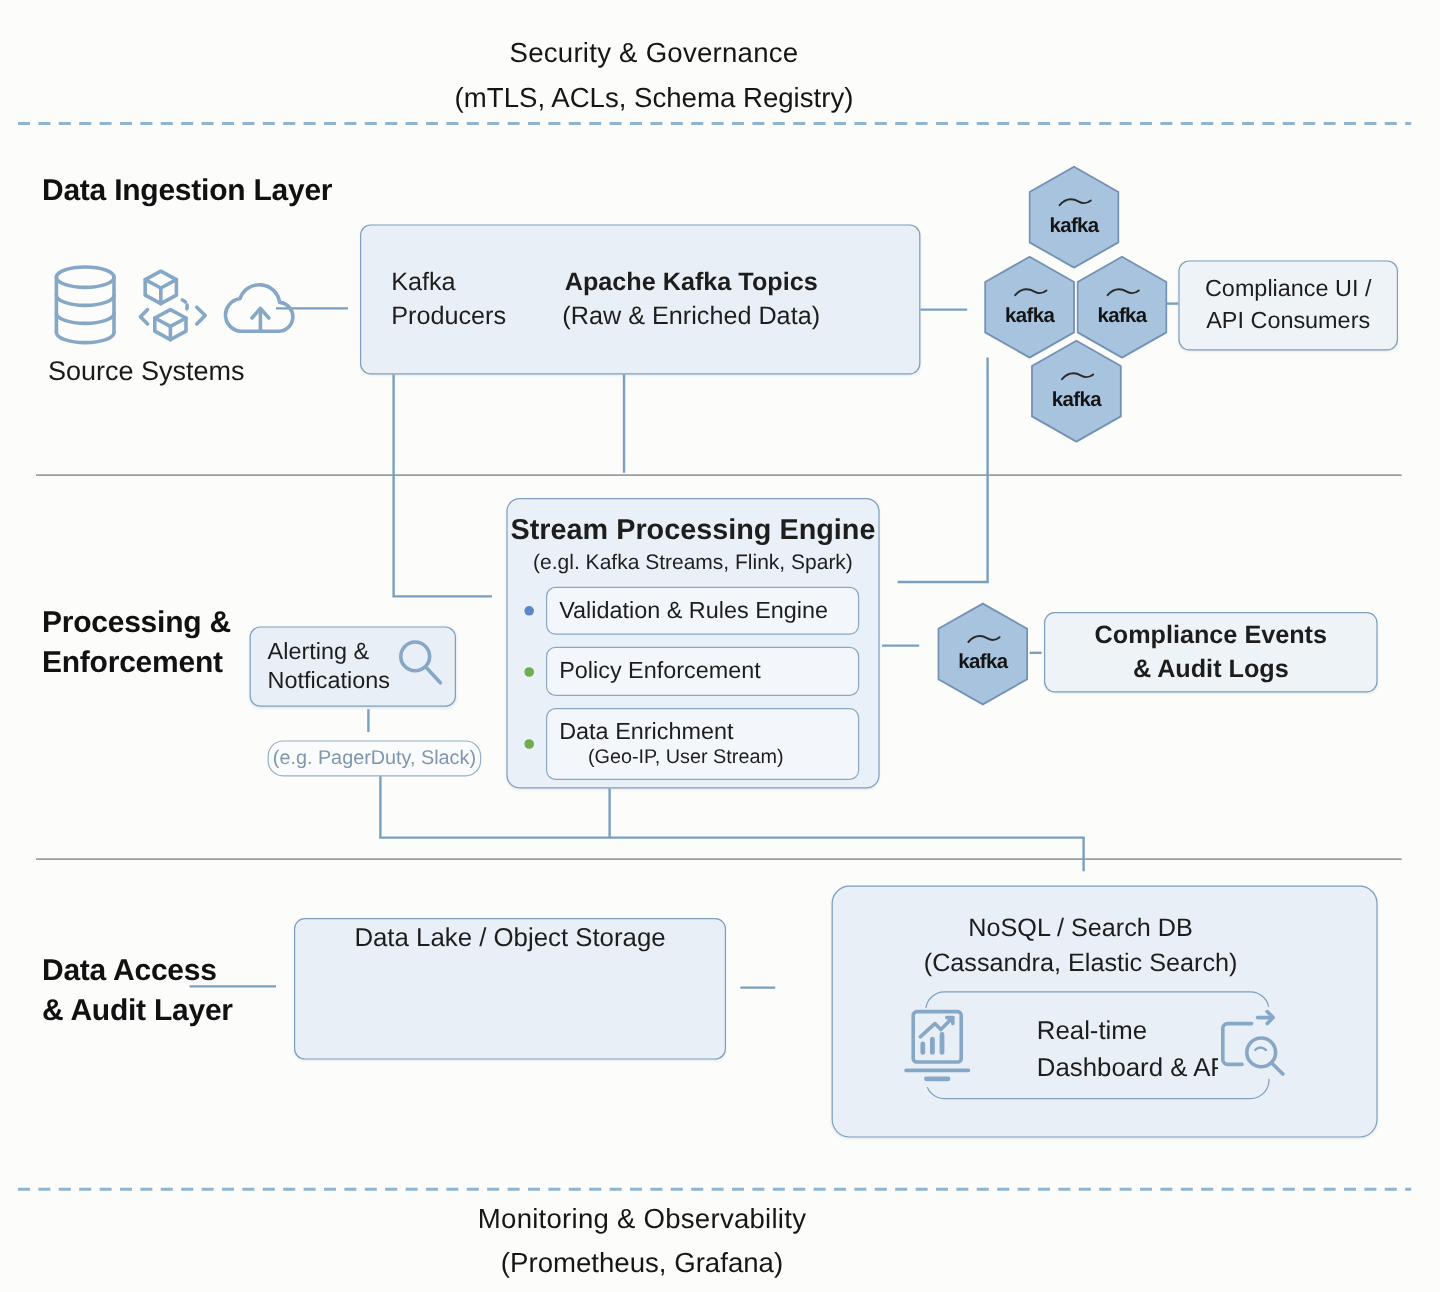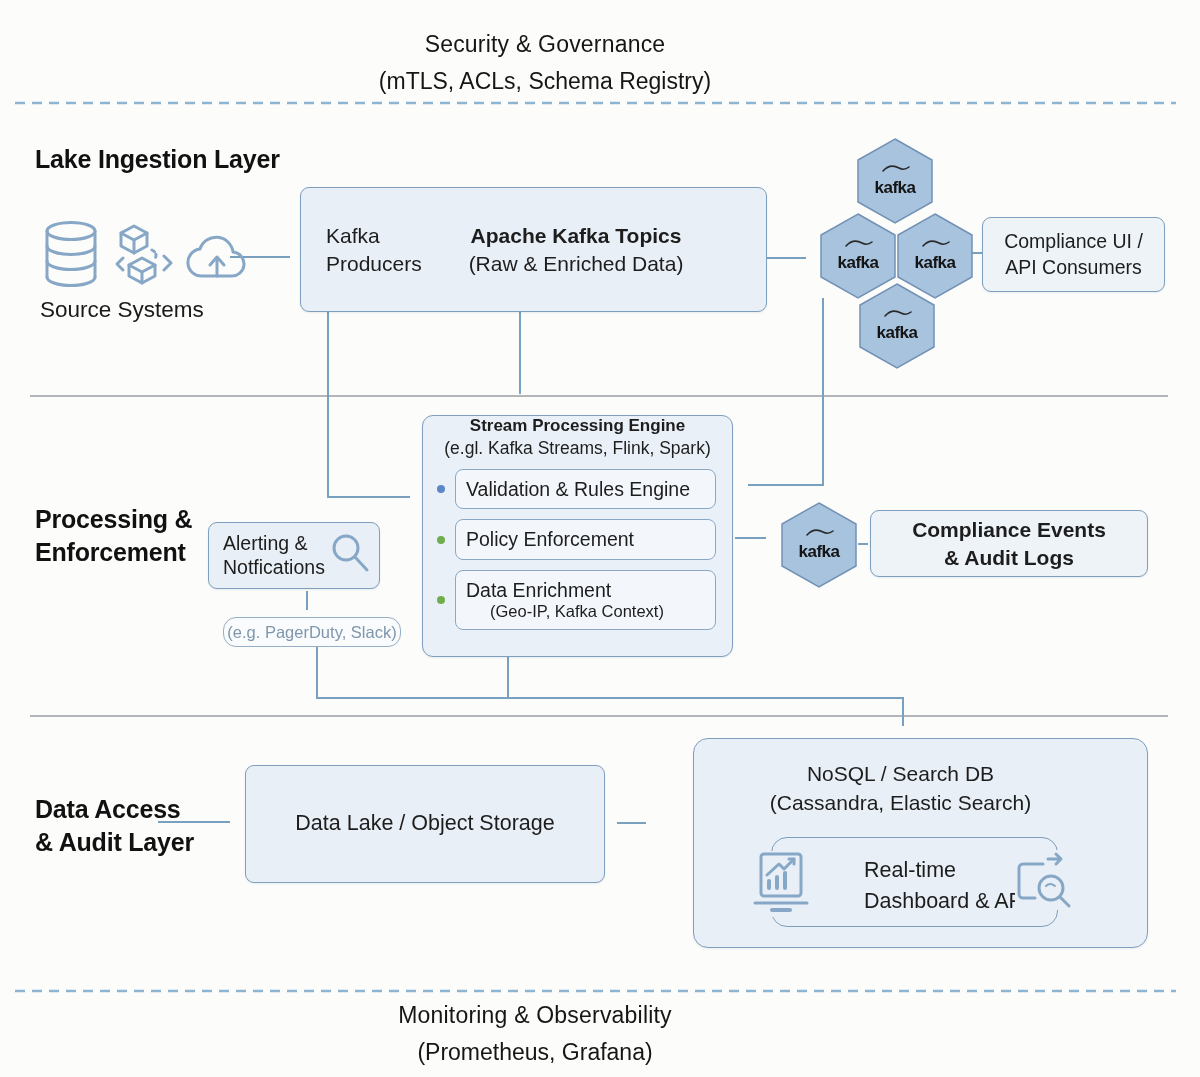--- a/index.html
+++ b/index.html
@@ -21,47 +21,47 @@
         box-shadow:0 1px 2px rgba(90,120,150,.12);}
   .ingest-box{left:300px;top:187px;width:467px;height:125px;display:flex;align-items:center;}
   .producers{margin-left:25px;width:130px;font-size:21px;line-height:1.3;}
   .topics{flex:1;text-align:center;padding-right:70px;font-size:21px;line-height:1.3;}
   .topics .t1{font-weight:bold;}
 
   .compliance-ui{left:982px;top:217px;width:183px;height:75px;display:flex;flex-direction:column;
                  justify-content:center;text-align:center;font-size:19.5px;line-height:1.3;background:#eef3f8;}
 
   .stream-box{left:422px;top:415px;width:311px;height:242px;border-radius:11px;background:#eaf0f7;}
-  .se-title{text-align:center;font-weight:bold;font-size:17px;}
+  .se-title{text-align:center;font-weight:bold;font-size:24px;margin-top:12px;}
   .se-sub{text-align:center;font-size:17.5px;margin-top:2px;color:#1e1e1e;}
   .se-item{position:relative;margin:10px 16px 0 32px;background:#f3f7fb;border:1.5px solid #8aa8c6;
            border-radius:8px;padding:8px 10px;font-size:19.5px;line-height:1.15;box-sizing:border-box;}
   .se-item .sub{display:block;font-size:16.5px;padding-left:24px;margin-top:1px;}
   .bullet{position:absolute;left:-19px;top:50%;transform:translateY(-50%);width:8px;height:8px;border-radius:50%;}
   .bullet.blue{background:#5b87c5;}
   .bullet.green{background:#6fae4e;}
 
   .alerting-box{left:208px;top:522px;width:172px;height:67px;display:flex;align-items:center;
                 padding:0 8px 0 14px;font-size:19.5px;line-height:1.22;}
   .alerting-box .mag{margin-left:auto;}
 
   .pagerduty{left:223px;top:617px;width:178px;height:30px;border-radius:13px;border:1.5px solid #94afc6;
              background:#f9fbfd;display:flex;align-items:center;justify-content:center;
              font-size:16.5px;color:#7f96ac;box-shadow:none;}
 
   .compliance-events{left:870px;top:510px;width:278px;height:67px;display:flex;flex-direction:column;
                      justify-content:center;text-align:center;font-weight:bold;font-size:21px;line-height:1.3;background:#eef3f8;}
 
-  .datalake-box{left:245px;top:765px;width:360px;height:118px;display:flex;flex-direction:column;
+  .datalake-box{left:245px;top:765px;width:360px;height:118px;display:flex;flex-direction:row;
                 justify-content:center;text-align:center;font-size:21.5px;line-height:1.45;}
 
   .nosql-box{left:693px;top:738px;width:455px;height:210px;border-radius:15px;}
   .nosql-title{text-align:center;font-size:21px;line-height:1.4;margin-top:20px;padding-right:40px;}
   .dash-inner{position:absolute;left:77px;top:87px;width:287px;height:90px;border:1.5px solid #7e9fbe;
-              border-radius:16px;box-sizing:border-box;margin-top:11px;}
+              border-radius:16px;box-sizing:border-box;}
   .dash-text{position:absolute;left:92px;top:17px;font-size:21.5px;line-height:1.45;}
   .icon-plate{position:absolute;background:#e9eff6;}
   .laptop-plate{left:-20px;top:13px;width:58px;height:66px;}
   .searchdoc-plate{right:-16px;top:12px;width:58px;height:60px;}
 
   .hex{position:absolute;width:76px;height:86px;}
   .hex svg{display:block;}
   .hex polygon{fill:#a7c3de;stroke:#7291b5;stroke-width:1.5;}
   .hex text{font-family:"Liberation Sans",sans-serif;font-size:17px;font-weight:600;fill:#141414;
             text-anchor:middle;letter-spacing:-.5px;}
@@ -100,21 +100,21 @@
     <path class="conn" d="M508,657 V698"></path>
     <line class="conn" x1="158" y1="822" x2="230" y2="822" marker-end="url(#ah)"></line>
     <line class="conn" x1="617" y1="823" x2="646" y2="823" marker-end="url(#ah)"></line>
   </svg>
 
   <div class="banner" style="left:45px;top:26px;width:1000px;">
     <div class="b-title">Security &amp; Governance</div>
     <div class="b-sub">(mTLS, ACLs, Schema Registry)</div>
   </div>
 
-  <div class="heading" style="left:35px;top:143px;">Lake Ingestion Layer</div>
+  <div class="heading" style="left:35px;top:143px;">Data Ingestion Layer</div>
   <div class="heading" style="left:35px;top:503px;">
     <div>Processing &amp;</div>
     <div>Enforcement</div>
   </div>
   <div class="heading" style="left:35px;top:793px;">
     <div>Data Access</div>
     <div>&amp; Audit Layer</div>
   </div>
 
   <div class="srcicons">
@@ -202,21 +202,21 @@
       <span class="bullet blue"></span>
       <span>Validation &amp; Rules Engine</span>
     </div>
     <div class="se-item">
       <span class="bullet green"></span>
       <span>Policy Enforcement</span>
     </div>
     <div class="se-item">
       <span class="bullet green"></span>
       <span>Data Enrichment</span>
-      <span class="sub">(Geo-IP, Kafka Context)</span>
+      <span class="sub">(Geo-IP, User Stream)</span>
     </div>
   </div>
 
   <div class="node alerting-box">
     <div>
       <span style="display:block">Alerting &amp;</span>
       <span style="display:block">Notfications</span>
     </div>
     <span class="mag">
       <svg width="42" height="44" viewBox="0 0 42 44" class="ic" stroke="#7aa0bf" stroke-width="3">

